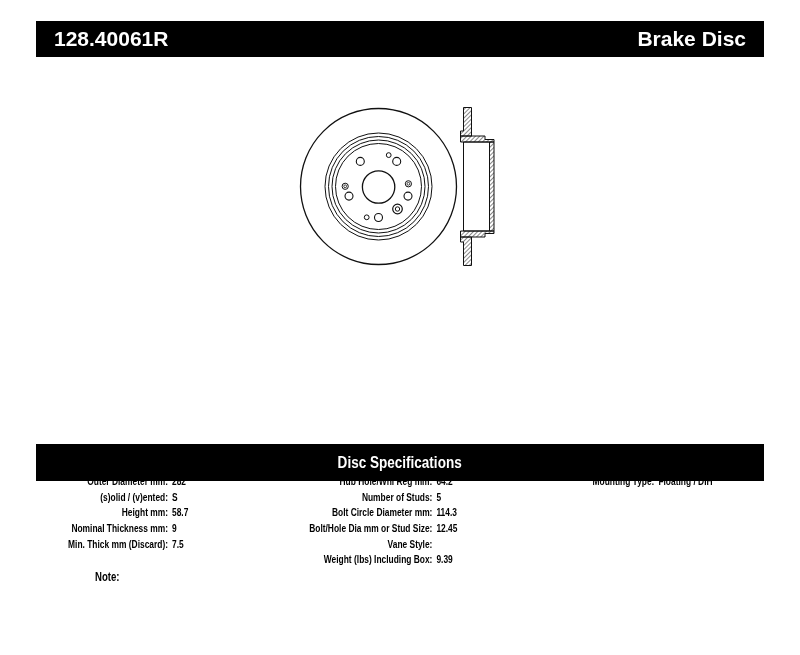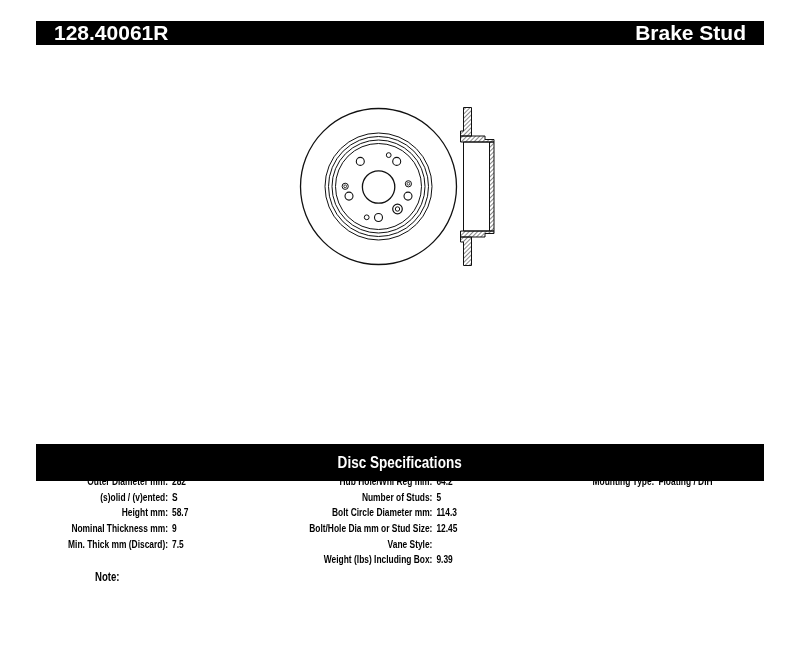--- a/index.html
+++ b/index.html
@@ -4,42 +4,42 @@
 <style>
   html,body{margin:0;padding:0;}
   body{
     width:800px;height:655px;background:#ffffff;position:relative;overflow:hidden;
     font-family:"Liberation Sans",sans-serif;color:#000;
   }
   .bar{
     position:absolute;left:36px;width:728px;background:#000;color:#fff;
     display:flex;align-items:center;box-sizing:border-box;
   }
-  #header-bar{top:21px;height:24px;justify-content:space-between;padding:0 18px;
+  #header-bar{top:21px;height:36px;justify-content:space-between;padding:0 18px;
     font-size:21px;font-weight:bold;}
   #spec-bar{top:444px;height:37px;justify-content:center;}
   #spec-bar .title{font-size:16.5px;font-weight:bold;transform:scaleX(0.82);transform-origin:center;white-space:nowrap;}
   #drawing{position:absolute;left:270px;top:95px;width:250px;height:195px;}
   .spec-col{position:absolute;top:474px;font-size:10.5px;font-weight:bold;
     transform:scaleX(0.8);transform-origin:0 0;}
   .spec-row{display:flex;height:15.7px;line-height:15.7px;white-space:nowrap;}
   .spec-label{text-align:right;}
   .spec-value{margin-left:5px;text-align:left;}
   #col-left{left:40px;}   #col-left .spec-label{width:160px;}
   #col-mid{left:286px;}   #col-mid .spec-label{width:183px;}
   #col-right{left:560px;} #col-right .spec-label{width:118px;}
   #note{position:absolute;left:95px;top:570px;font-size:12px;font-weight:bold;
     transform:scaleX(0.8);transform-origin:0 0;}
 </style>
 </head>
 <body>
 
 <div class="bar" id="header-bar">
   <span>128.40061R</span>
-  <span>Brake Stud</span>
+  <span>Brake Disc</span>
 </div>
 
 <svg id="drawing" viewBox="270 95 250 195">
   <defs>
     <pattern id="hatch" width="3" height="3" patternUnits="userSpaceOnUse" patternTransform="rotate(45)">
       <line x1="0" y1="0" x2="0" y2="3" stroke="#111" stroke-width="1"></line>
     </pattern>
   </defs>
 
   <g fill="none" stroke="#111">

